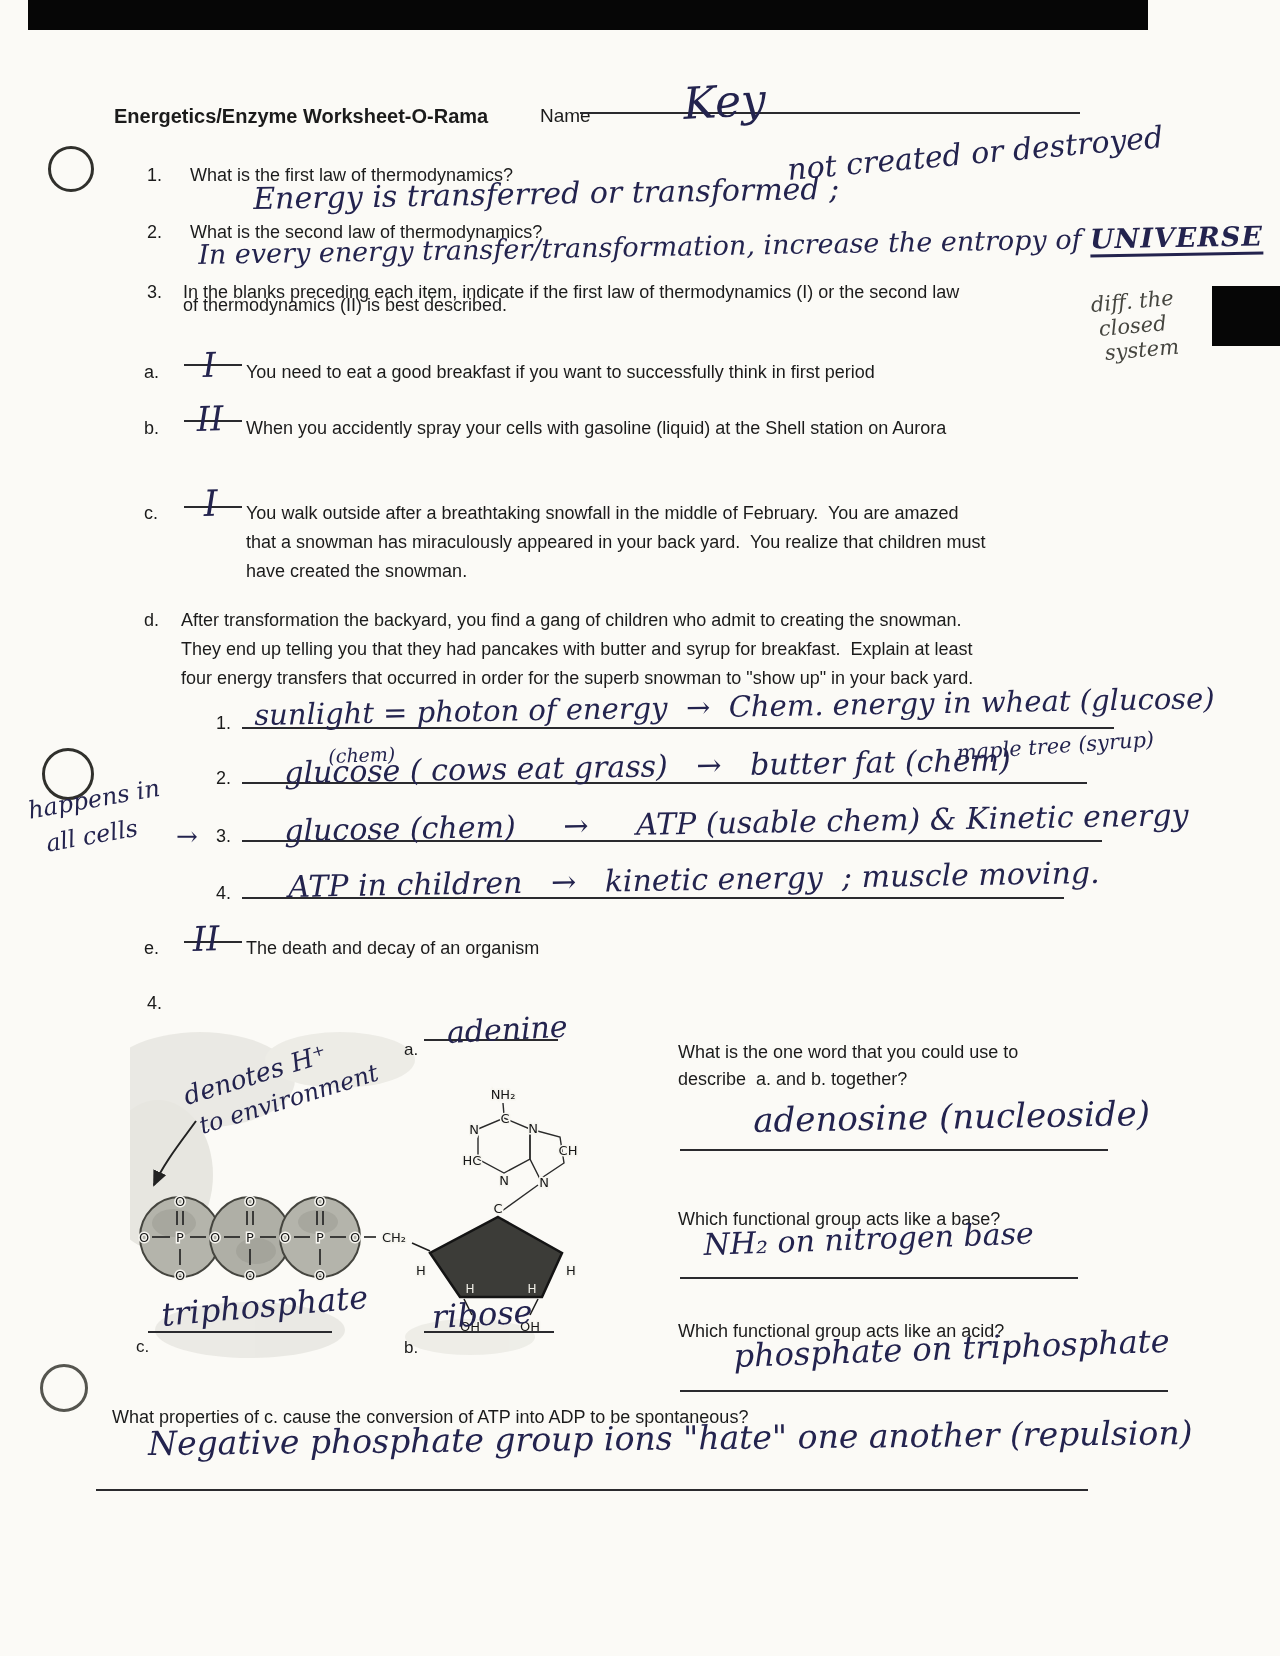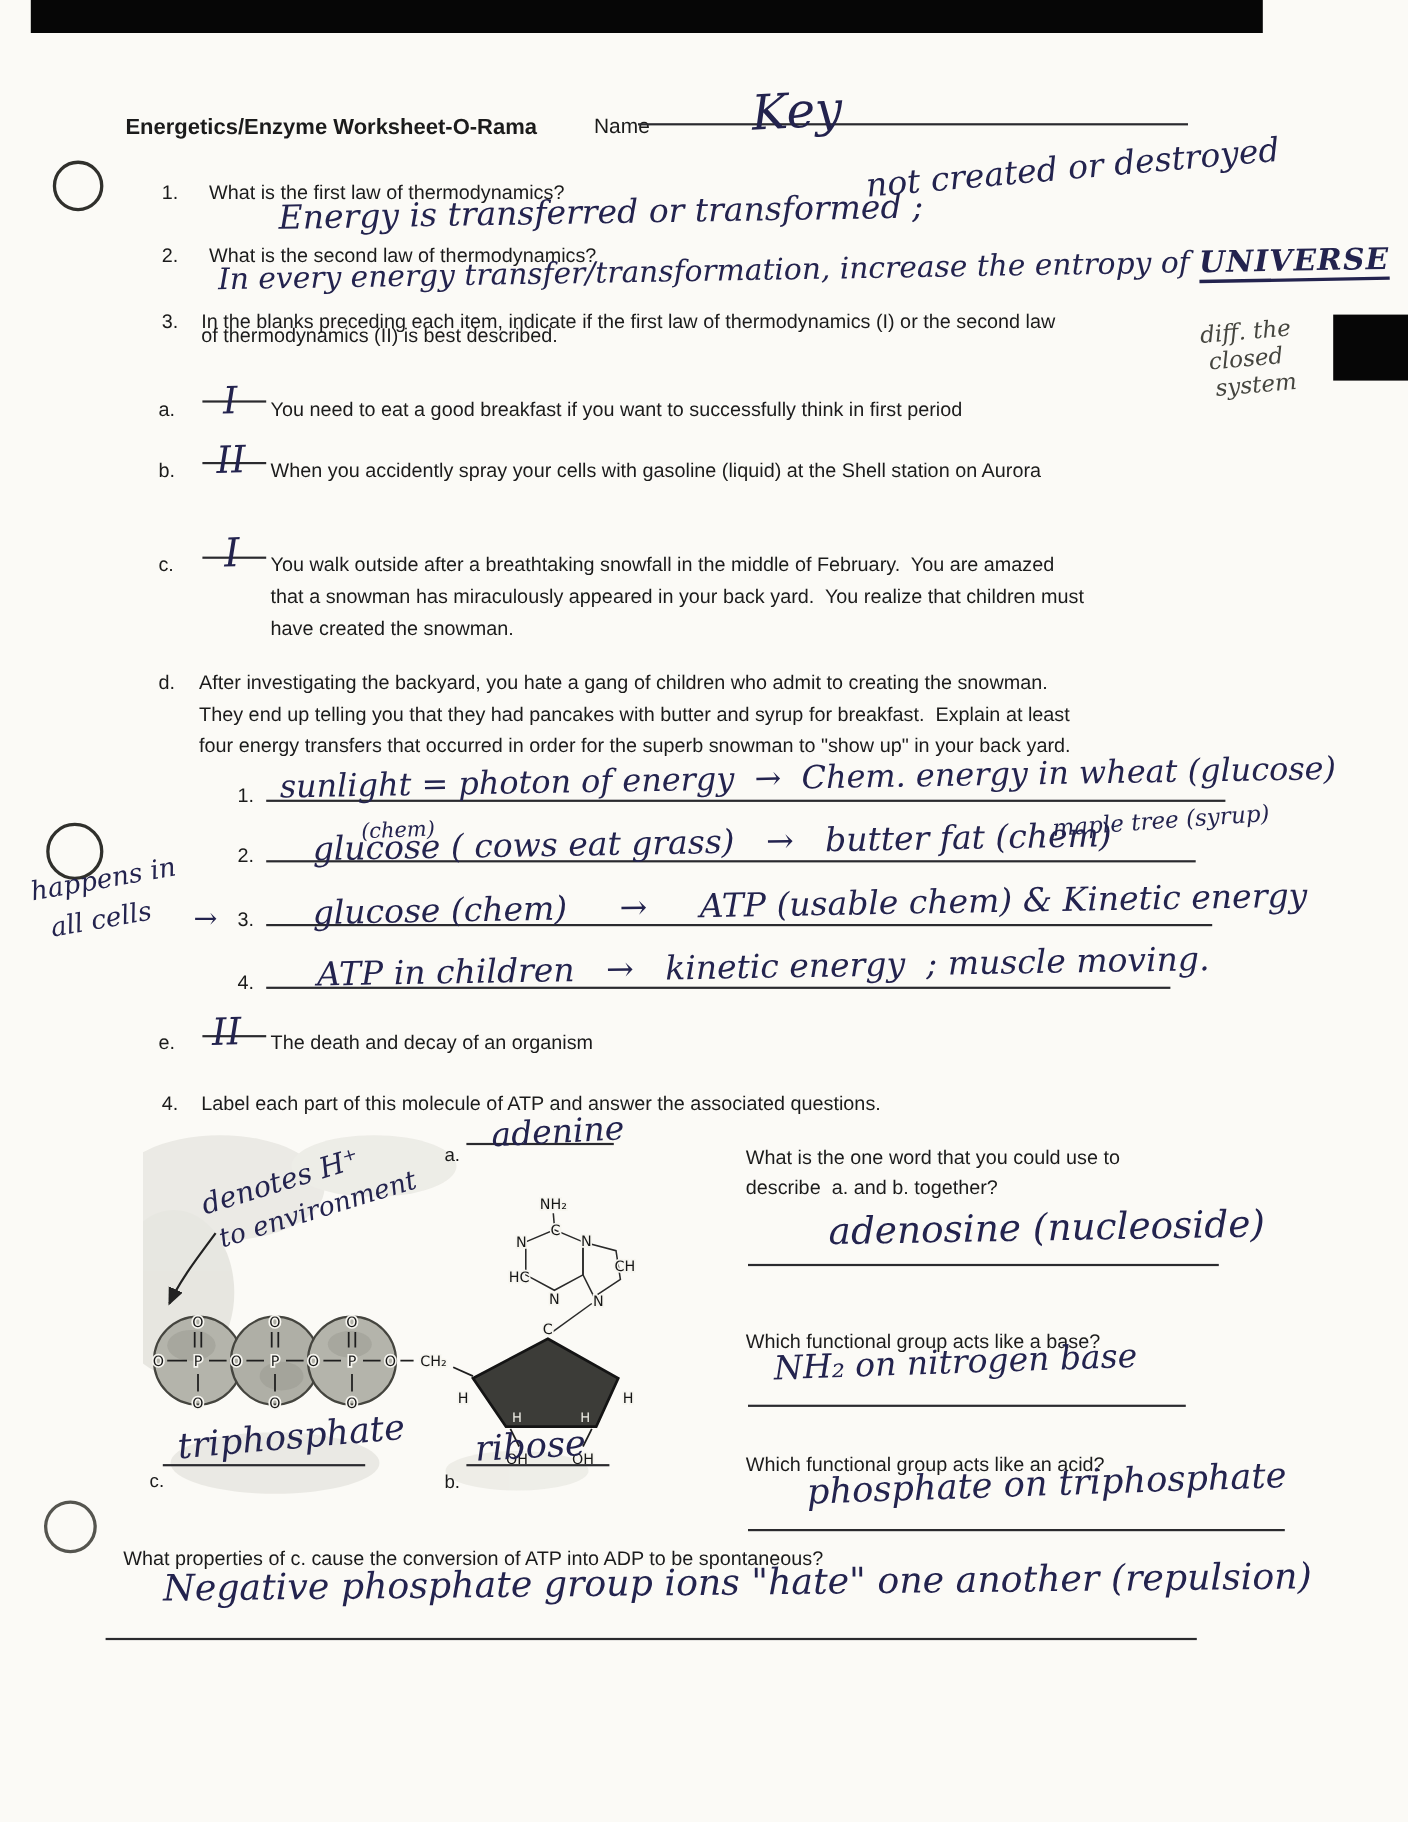--- a/index.html
+++ b/index.html
@@ -70,21 +70,21 @@
   <div class="pt" style="left:246px; top:417px;">When you accidently spray your cells with gasoline (liquid) at the Shell station on Aurora</div>
 
   <div class="pt" style="left:144px; top:502px;">c.</div>
   <div class="line" style="left:184px; top:506px; width:58px;"></div>
   <div class="hw" style="left:203px; top:484px; font-size:36px; transform:rotate(-2deg);">I</div>
   <div class="pt" style="left:246px; top:502px;">You walk outside after a breathtaking snowfall in the middle of February.  You are amazed</div>
   <div class="pt" style="left:246px; top:531px;">that a snowman has miraculously appeared in your back yard.  You realize that children must</div>
   <div class="pt" style="left:246px; top:560px;">have created the snowman.</div>
 
   <div class="pt" style="left:144px; top:609px;">d.</div>
-  <div class="pt" style="left:181px; top:609px;">After investigating the backyard, you hate a gang of children who admit to creating the snowman.</div>
+  <div class="pt" style="left:181px; top:609px;">After transformation the backyard, you find a gang of children who admit to creating the snowman.</div>
   <div class="pt" style="left:181px; top:638px;">They end up telling you that they had pancakes with butter and syrup for breakfast.  Explain at least</div>
   <div class="pt" style="left:181px; top:667px;">four energy transfers that occurred in order for the superb snowman to "show up" in your back yard.</div>
 
   <div class="hw" style="left:26px; top:798px; font-size:24px; transform:rotate(-10deg);">happens in</div>
   <div class="hw" style="left:44px; top:831px; font-size:24px; transform:rotate(-10deg);">all cells</div>
   <div class="hw" style="left:176px; top:822px; font-size:26px;">→</div>
 
   <div class="pt" style="left:216px; top:712px;">1.</div>
   <div class="line" style="left:242px; top:727px; width:872px;"></div>
   <div class="hw" style="left:254px; top:700px; font-size:29px; transform:rotate(-1deg);">sunlight = photon of energy  →  Chem. energy in wheat (glucose)</div>
@@ -102,21 +102,20 @@
   <div class="pt" style="left:216px; top:882px;">4.</div>
   <div class="line" style="left:242px; top:897px; width:822px;"></div>
   <div class="hw" style="left:288px; top:870px; font-size:30px; transform:rotate(-1deg);">ATP in children   →   kinetic energy  ; muscle moving.</div>
 
   <div class="pt" style="left:144px; top:937px;">e.</div>
   <div class="line" style="left:184px; top:941px; width:58px;"></div>
   <div class="hw" style="left:192px; top:921px; font-size:34px; transform:rotate(-2deg);">II</div>
   <div class="pt" style="left:246px; top:937px;">The death and decay of an organism</div>
 
   <div class="pt" style="left:147px; top:992px;">4.</div>
-  <div class="pt" style="left:183px; top:992px;">Label each part of this molecule of ATP and answer the associated questions.</div>
 
   <svg style="position:absolute; left:130px; top:1025px;" width="520" height="340" viewBox="0 0 520 340">
     <defs>
       <marker id="ah" markerWidth="9" markerHeight="9" refX="7" refY="3.5" orient="auto">
         <path d="M0,0 L8,3.5 L0,7 z" fill="#222"></path>
       </marker>
     </defs>
     <g opacity="0.5">
       <ellipse cx="70" cy="55" rx="95" ry="48" fill="#dbdad3"></ellipse>
       <ellipse cx="28" cy="150" rx="55" ry="75" fill="#d4d3cc"></ellipse>

